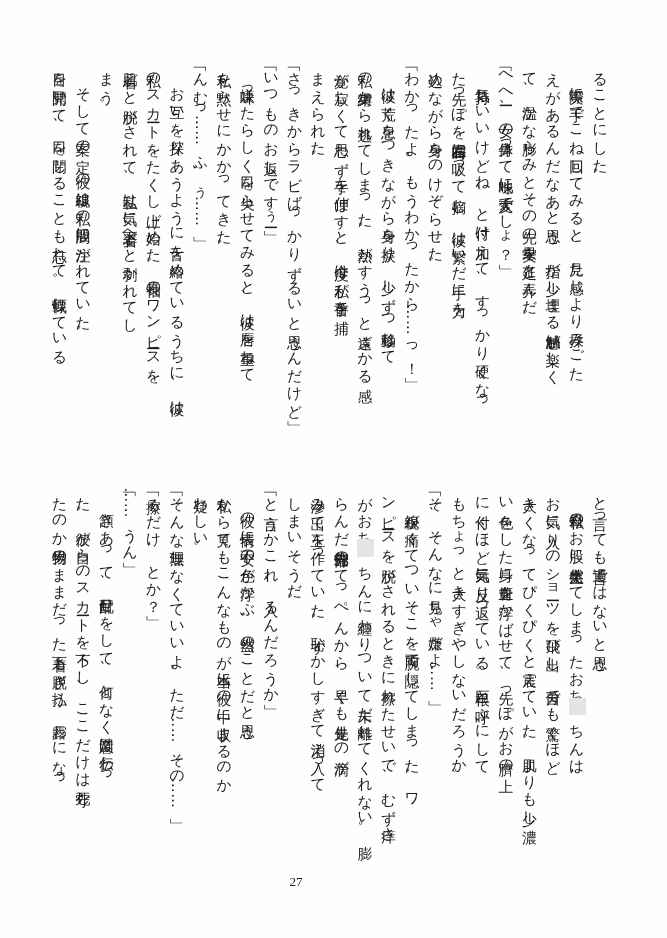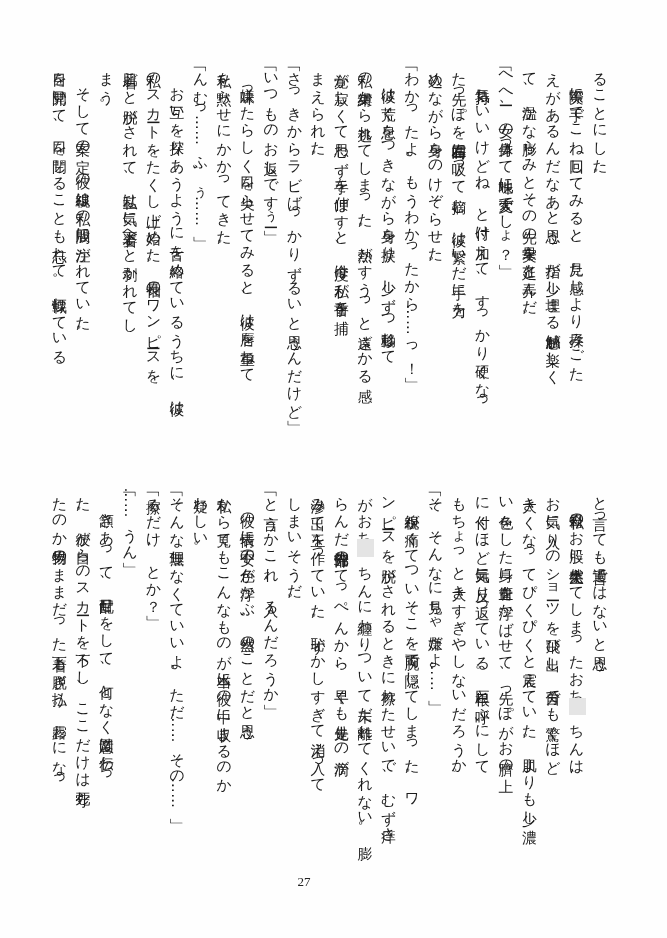--- a/index.html
+++ b/index.html
@@ -56,21 +56,20 @@
     }
     .page-number {
       position: absolute;
       left: 0;
       width: 592px;
       top: 874px;
       text-align: center;
       font-family: "Liberation Serif", serif;
       font-size: 13px;
       color: #222222;
-      margin-left: 8px;
     }
   </style>
 </head>
 <body>
 
 <div class="page">
   <div class="block top">
       <div class="col">ることにした。</div>
       <div class="col">　実際に手でこね回してみると、見た感じより揉みごた</div>
       <div class="col">えがあるんだなあと思う。指が少し埋まる感触が楽しく</div>

